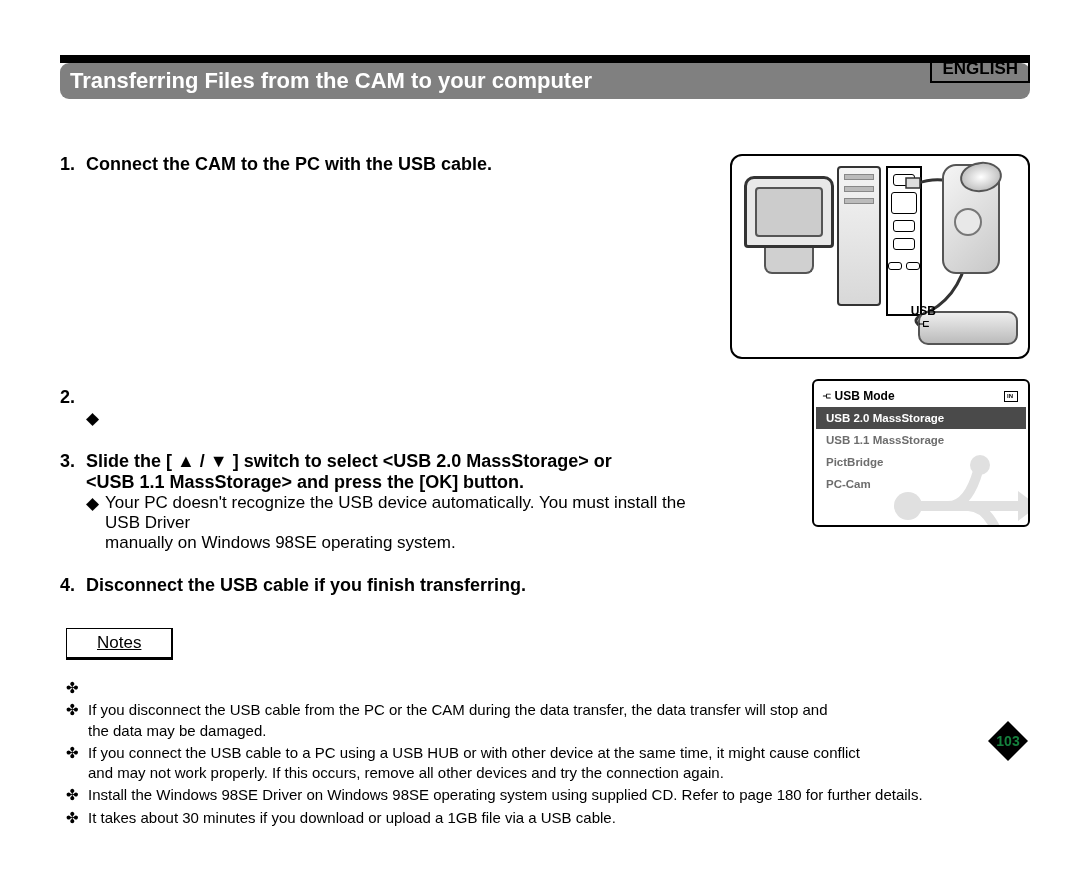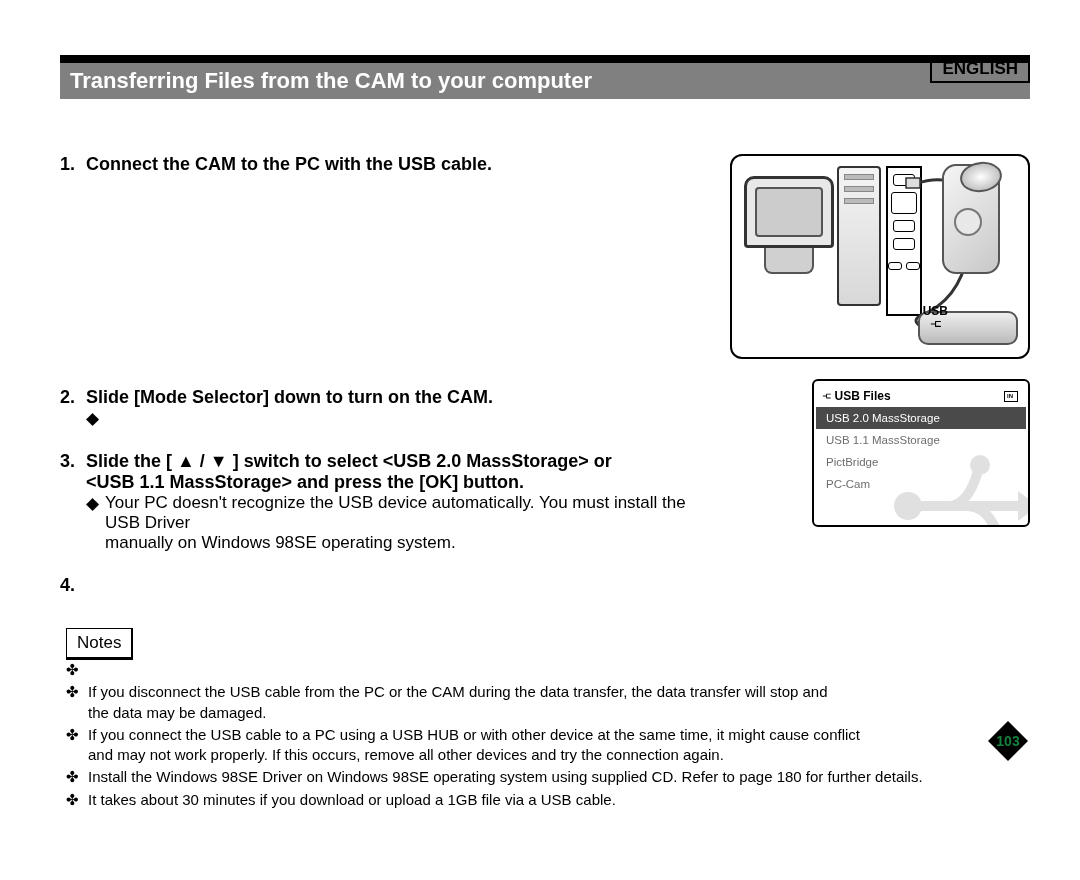--- a/index.html
+++ b/index.html
@@ -1,34 +1,34 @@
 <!DOCTYPE html>
 <html><head>
 <meta charset="utf-8">
 <style>
   * { box-sizing: border-box; margin: 0; padding: 0; }
   html, body { width: 1080px; height: 880px; font-family: Arial, Helvetica, sans-serif; background: #fff; color: #000; }
   .page { position: relative; width: 1080px; height: 788px; padding: 55px 50px 0 60px; }
   .lang-box { position: absolute; top: 55px; right: 50px; border: 2px solid #000; padding: 2px 10px; font-weight: bold; font-size: 17px; }
   .main-title { font-size: 30px; font-weight: bold; margin-top: 30px; margin-bottom: 6px; }
   .black-bar { height: 8px; background: #000; width: 100%; }
-  .grey-bar { background: #808080; color: #fff; font-size: 22px; font-weight: bold; padding: 5px 10px; width: 100%; }
+  .grey-bar { background: #808080; color: #fff; font-size: 22px; font-weight: bold; padding: 5px 10px; width: 100%; border-radius: 9px; }
   .content { display: flex; margin-top: 55px; }
   .left { flex: 1; padding-right: 20px; }
   .right { width: 300px; }
   ol.steps { list-style: none; padding: 0; margin: 0; }
   li.step { margin-bottom: 22px; font-size: 18px; }
   li.step .head { font-weight: bold; display: flex; }
   li.step .num { width: 26px; flex-shrink: 0; }
   li.step .stext { }
   li.step .sub { margin-left: 26px; font-size: 17px; font-weight: normal; display: flex; }
   li.step .sub .dia { margin-right: 6px; }
   .arrow-up::before { content: "▲"; }
   .arrow-down::before { content: "▼"; }
-  .notes-label { border: 1px solid #000; border-right-width: 2px; border-bottom-width: 3px; display: inline-block; padding: 4px 10px; font-size: 17px; margin: 10px 0 0 6px; }
+  .notes-label { border: 1px solid #000; border-right-width: 2px; border-bottom-width: 3px; display: inline-block; padding: 4px 30px; font-size: 17px; margin: 10px 0 18px 6px; text-decoration: underline; }
   ul.notes { list-style: none; padding: 0; margin: 0 0 0 6px; }
   ul.notes li { font-size: 15px; line-height: 1.35; display: flex; margin-bottom: 2px; }
   ul.notes li .bullet { width: 22px; flex-shrink: 0; }
   .page-badge { position: absolute; right: 50px; bottom: 25px; width: 44px; height: 44px; }
   .page-badge svg { width: 44px; height: 44px; }
   .page-badge .pn { position: absolute; top: 50%; left: 50%; transform: translate(-50%, -52%); color: #15803d; font-weight: bold; font-size: 14px; }
 
   
   .illus-box { border: 2px solid #000; border-radius: 12px; width: 300px; height: 205px; position: relative; background: #fff; }
   .monitor { position: absolute; left: 12px; top: 20px; width: 90px; }
@@ -44,30 +44,30 @@
   .port.usb { width: 14px; height: 8px; }
   .port-row { display:flex; justify-content:center; gap:3px; margin-top:4px;}
   .cable { position: absolute; left: 178px; top: 20px; width: 120px; height: 170px; }
   .cable svg { width: 100%; height: 100%; overflow: visible; }
   .cradle { position: absolute; right: 10px; bottom: 12px; width: 100px; height: 50px; }
   .cradle .base { width: 100px; height: 34px; border: 2px solid #555; border-radius: 10px; background: linear-gradient(#eee,#bbb); position: absolute; bottom: 0; }
   .camera { position: absolute; right: 20px; top: 8px; width: 72px; height: 120px; }
   .camera .body { width: 58px; height: 110px; border: 2px solid #555; border-radius: 14px; background: linear-gradient(135deg,#f5f5f5,#c8c8c8); position: absolute; bottom: 10px; left: 6px; }
   .camera .lens { width: 42px; height: 30px; border: 2px solid #555; border-radius: 50%; background: radial-gradient(#fff,#aaa); position: absolute; top: -2px; left: 24px; transform: rotate(-8deg); }
   .camera .btns { position: absolute; top: 44px; left: 18px; width: 28px; height: 28px; border: 2px solid #777; border-radius: 50%; background: #e8e8e8; }
-  .usb-label { position: absolute; right: 80px; bottom: 26px; font-size: 12px; font-weight: bold; text-align: center; line-height: 1; }
+  .usb-label { position: absolute; right: 92px; bottom: 26px; font-size: 12px; font-weight: bold; text-align: center; line-height: 1; }
   .usb-label .sym::before { content: "⑂"; display:block; transform: rotate(90deg); font-size: 14px; }
 
   
   .lcd { margin-top: 20px; width: 218px; height: 148px; border: 2px solid #000; border-radius: 6px; background: #fff; position: relative; padding: 8px 0 0 0; float: right; overflow: hidden; }
   .lcd .hdr { display: flex; justify-content: space-between; align-items: center; padding: 0 10px; font-size: 12px; font-weight: bold; }
   .lcd .hdr .usbico::before { content: "⑂"; display:inline-block; transform: rotate(90deg); margin-right:4px; font-size:11px;}
   .lcd .card { width: 14px; height: 11px; border: 1.5px solid #000; position: relative; }
   .lcd .card::after { content: "IN"; position: absolute; font-size: 6px; top: 1px; left: 2px; font-weight: bold; }
-  .lcd .row { font-size: 11.5px; font-weight: normal; padding: 5px 12px; color: #6d6d6d; }
+  .lcd .row { font-size: 11.5px; font-weight: bold; padding: 5px 12px; color: #6d6d6d; }
   .lcd .row.sel { background: #4a4a4a; color: #fff; margin: 4px 2px 0 2px; padding: 5px 10px; }
   .lcd .watermark { position: absolute; right: -30px; bottom: -30px; opacity: 0.12; }
   .lcd .watermark svg { width: 170px; height: 130px; }
 
   .step2-gap { height: 190px; }
 </style>
 </head>
 <body>
 
 <div class="page">
@@ -85,21 +85,20 @@
           <div class="head">
             <span class="num">1.</span>
             <span class="stext">Connect the CAM to the PC with the USB cable.</span>
           </div>
           <div class="step2-gap"></div>
         </li>
 
         <li class="step">
           <div class="head">
             <span class="num">2.</span>
-            <span class="stext">Slide [Mode Selector] down to turn on the CAM.</span>
           </div>
           <div class="sub">
             <span class="dia">◆</span>
           </div>
         </li>
 
         <li class="step">
           <div class="head">
             <span class="num">3.</span>
             <span class="stext">
@@ -112,20 +111,21 @@
             <span>
               <span>Your PC doesn't recognize the USB device automatically. You must install the USB Driver</span><br>
               <span>manually on Windows 98SE operating system.</span>
             </span>
           </div>
         </li>
 
         <li class="step">
           <div class="head">
             <span class="num">4.</span>
+            <span class="stext">Disconnect the USB cable if you finish transferring.</span>
           </div>
         </li>
 
       </ol>
     </div>
 
     <div class="right">
 
       <div class="illus-box">
         <div class="monitor">
@@ -176,21 +176,21 @@
             <rect x="20" y="80" width="130" height="10"></rect>
             <path d="M150 85 L130 70 L130 100 Z"></path>
             <path d="M60 85 Q80 85 90 50" stroke="#000" stroke-width="10" fill="none"></path>
             <circle cx="92" cy="44" r="10"></circle>
             <path d="M80 85 Q100 85 112 118" stroke="#000" stroke-width="10" fill="none"></path>
             <rect x="104" y="112" width="18" height="18"></rect>
           </g>
             </svg>
         </div>
         <div class="hdr">
-          <span><span class="usbico"></span><span>USB Files</span></span>
+          <span><span class="usbico"></span><span>USB Mode</span></span>
           <span class="card"></span>
         </div>
         <div class="row sel">USB 2.0 MassStorage</div>
         <div class="row">USB 1.1 MassStorage</div>
         <div class="row">PictBridge</div>
         <div class="row">PC-Cam</div>
       </div>
     </div>
   </div>
 

